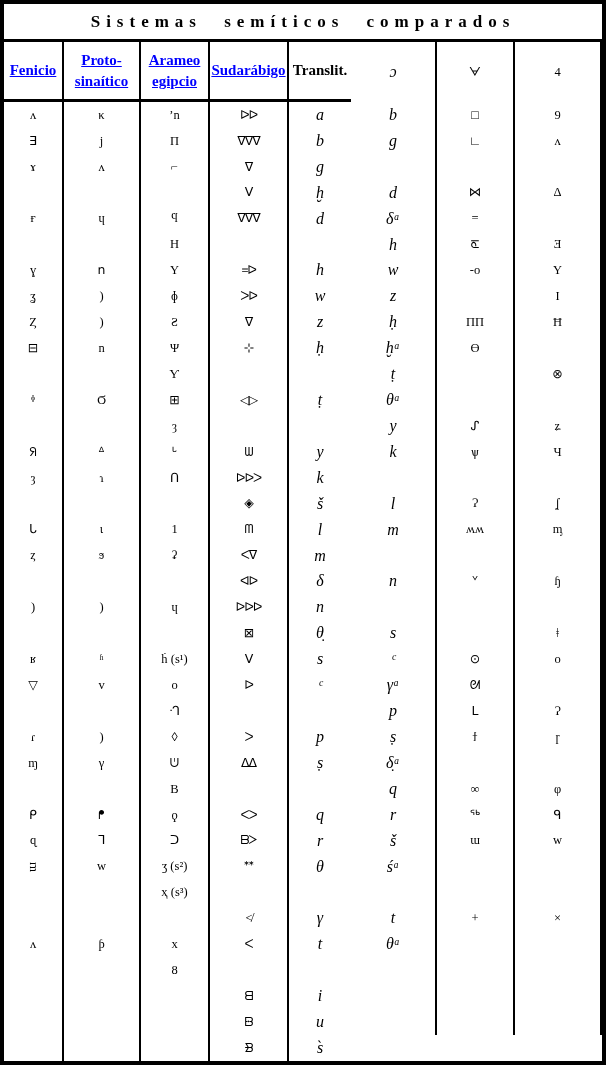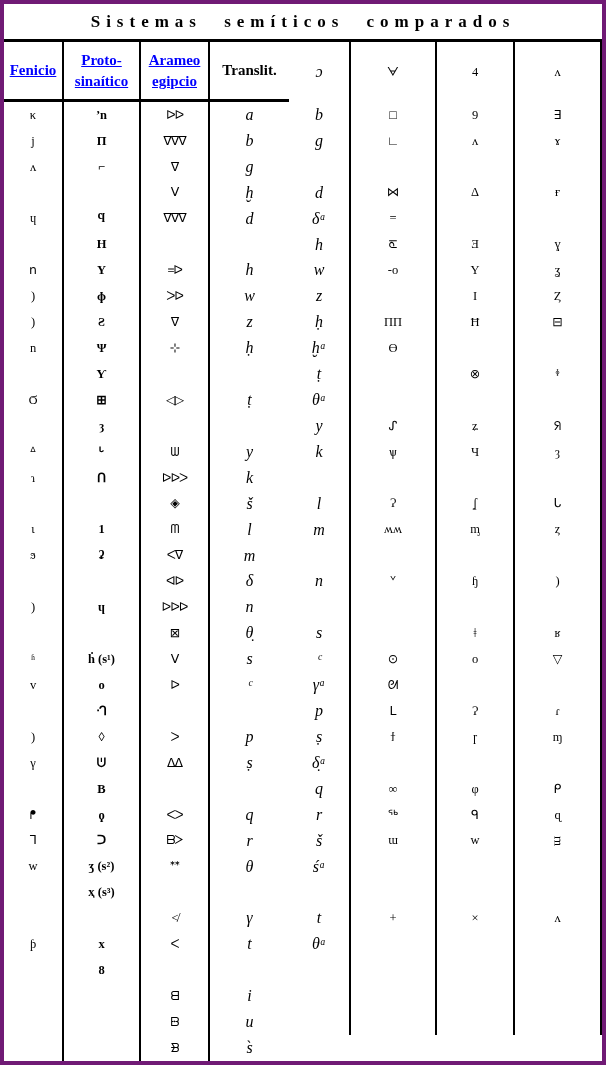--- a/index.html
+++ b/index.html
@@ -1,20 +1,20 @@
 <!DOCTYPE html>
 <html><head>
 <meta charset="utf-8">
 <style>
   html,body{margin:0;padding:0;background:#ffffff;}
   body{font-family:"Liberation Serif", serif; -webkit-font-smoothing:antialiased;}
   .page{width:606px;height:1065px;background:#ffffff;box-sizing:border-box;}
   .tbl{
     width:606px;height:1065px;box-sizing:border-box;
-    border:4px solid #701a75;
+    border:4px solid #000000;
     display:grid;
     grid-template-columns:60px 77px 69px 79px 62px 86px 78px 1fr;
     grid-template-rows:38px 60px repeat(37, 1fr);
     background:#fff;
   }
   .title-cell{
     grid-column:1 / -1;
     display:flex;align-items:center;justify-content:center;
     border-bottom:3px solid #000;
     font-weight:bold;font-size:17px;letter-spacing:6px;word-spacing:12px;
@@ -30,37 +30,40 @@
   .hdr a{color:#0000ff;text-decoration:underline;cursor:pointer;}
   .cell{
     display:flex;align-items:center;justify-content:center;
     border-right:2px solid #000;box-sizing:border-box;
     font-size:12.5px;color:#000;line-height:1;white-space:nowrap;
     overflow:visible;
   }
   .cell.lastcol{border-right:none;}
   .cell.valor, .cell.translit{font-style:italic;font-size:16px;font-family:"Liberation Serif",serif;}
   .cell.uga{letter-spacing:-1px;text-align:center;}
-  .cell.sud{font-size:12.5px;font-weight:bold;}
+  .cell.sud{font-size:12.5px;}
 </style>
 </head>
 <body>
 
 <div class="page">
   <div class="tbl">
     <div class="title-cell">Sistemas semíticos comparados</div>
 
       <div class="hdr">
         <a>Fenicio</a>
       </div>
       <div class="hdr">
         <a>Proto-<br>sinaítico</a>
       </div>
       <div class="hdr">
         <a>Arameo<br>egipcio</a>
+      </div>
+      <div class="hdr">
+        <a>Sudarábigo</a>
       </div>
       <div class="hdr last">
         <span>Translit.</span>
       </div>
       <div class="cell valor">ɔ</div>
       <div class="cell proto">ᗄ</div>
       <div class="cell fen">4</div>
       <div class="cell sam">ʌ</div>
       <div class="cell ara">κ</div>
       <div class="cell sud">ʼn</div>

